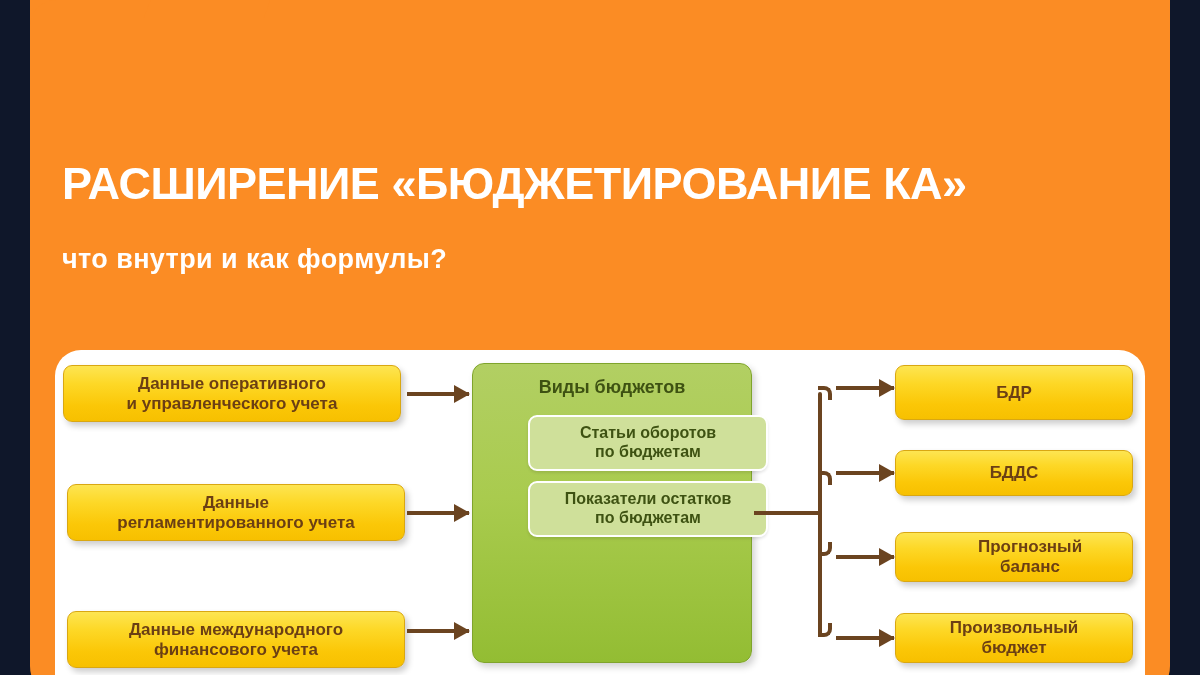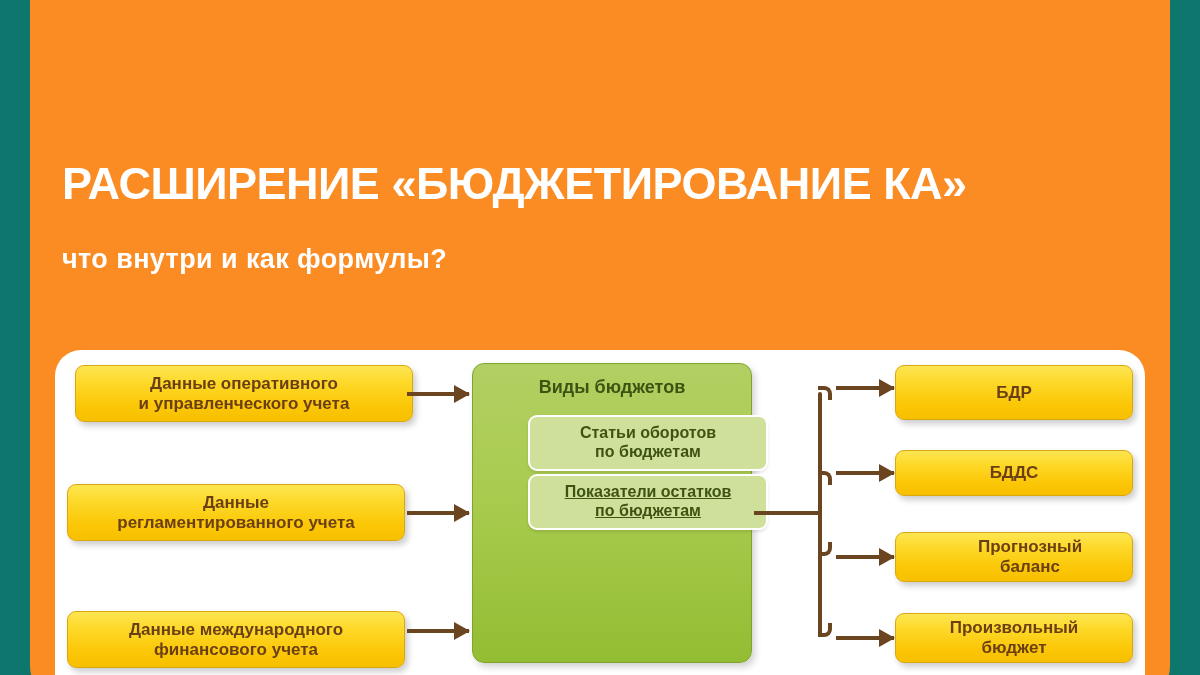--- a/index.html
+++ b/index.html
@@ -8,21 +8,21 @@
   html, body {
     width:1200px; height:675px;
     overflow:hidden;
     background:#e3e7ec;
     font-family:"Liberation Sans", sans-serif;
   }
 
   #slide {
     position:relative;
     width:1200px; height:675px;
-    background:#0f766e;
+    background:#0f172a;
     overflow:hidden;
   }
 
   
   .tab {
     position:absolute;
     top:-14px;
     height:44px;
   }
   .tab-1 {
@@ -109,21 +109,21 @@
     font-size:17px;
     line-height:1.17;
     text-align:center;
     display:flex;
     align-items:center;
     justify-content:center;
     padding:2px 8px;
   }
 
   
-  #lb0 { left:20px;  top:15px;  width:338px; height:57px; }
+  #lb0 { left:8px;  top:15px;  width:338px; height:57px; }
   #lb1 { left:12px;  top:134px; width:338px; height:57px; }
   #lb2 { left:12px;  top:252px; width:338px; height:57px;margin-top:9px; }
 
   
   #rb0 { left:840px; top:15px;  width:238px; height:55px; }
   #rb1 { left:840px; top:100px; width:238px; height:46px; }
   #rb2 { left:840px; top:182px; width:238px; height:50px;padding-left:40px; }
   #rb3 { left:840px; top:263px; width:238px; height:50px; }
 
   
@@ -157,21 +157,21 @@
     font-size:16px;
     line-height:1.16;
     text-align:center;
     display:flex;
     align-items:center;
     justify-content:center;
     box-shadow:0 2px 3px rgba(0,0,0,0.10);
     margin-left:35px;
   }
   #gb0 { top:51px;  height:56px; }
-  #gb1 { top:110px; height:56px;text-decoration:underline; }
+  #gb1 { top:117px; height:56px; }
   #gb2 { top:195px; height:56px; }
 
   
   .larrow { position:absolute; height:0; }
   .larrow .shaft {
     position:absolute; left:0; top:-2px;
     height:4px; width:100%;
     background:#6b4420;
   }
   .larrow .head {

